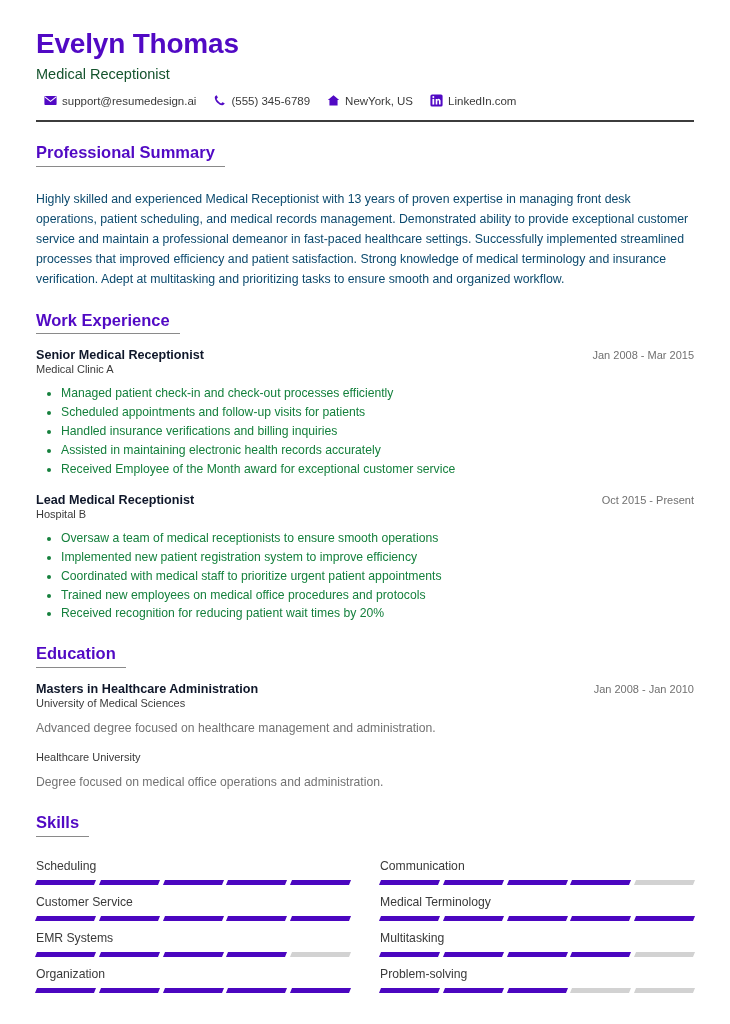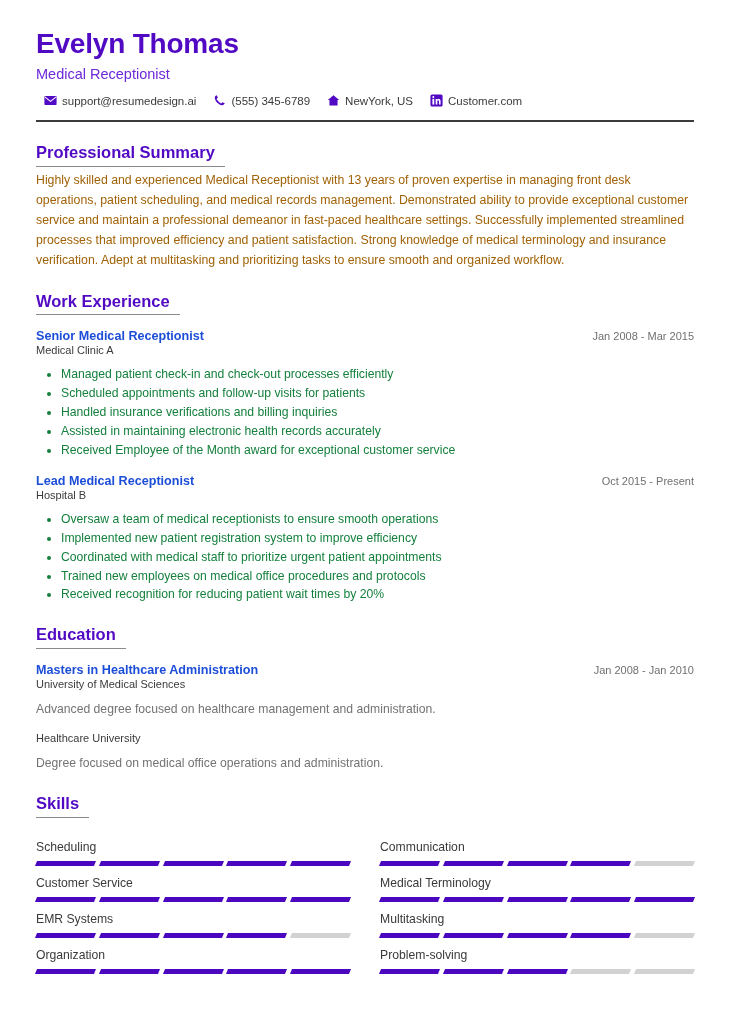--- a/index.html
+++ b/index.html
@@ -21,21 +21,21 @@
   .name {
     font-size: 28px;
     font-weight: bold;
     color: #5109C4;
     letter-spacing: -0.2px;
     line-height: 1.15;
   }
 
   .job-title {
     font-size: 14.5px;
-    color: #6d28d9;
+    color: #14532d;
     margin-top: 6px;
     font-weight: normal;
   }
 
   .contact-row {
     display: flex;
     align-items: center;
     margin-top: 12px;
     gap: 17px;
     font-size: 11.5px;
@@ -65,40 +65,40 @@
     font-size: 16.5px;
     font-weight: bold;
     color: #5109C4;
     border-bottom: 1.5px solid #8a8a8a;
     padding-bottom: 3px;
     padding-right: 10px;
     line-height: 1.2;
   }
 
   .summary-text {
-    margin-top: 4px;
+    margin-top: 23px;
     font-size: 12.3px;
     line-height: 1.62;
-    color: #a16207;
+    color: #0c4a6e;
     text-align: left;
   }
 
   
   .entry { margin-top: 14px; }
 
   .entry-head {
     display: flex;
     justify-content: space-between;
     align-items: baseline;
   }
 
   .entry-title {
     font-size: 12.6px;
     font-weight: bold;
-    color: #1d4ed8;
+    color: #0f172a;
   }
 
   .entry-date {
     font-size: 11px;
     color: #707070;
     white-space: nowrap;
     padding-left: 12px;
   }
 
   .entry-sub {
@@ -198,21 +198,21 @@
 
       <div class="contact-item">
         <span>
           <svg width="13" height="13" viewBox="0 0 16 16">
               <rect x="0.5" y="0.5" width="15" height="15" rx="2" fill="#5109C4"></rect>
               <rect x="3" y="6" width="2.2" height="7" fill="#ffffff"></rect>
               <circle cx="4.1" cy="3.8" r="1.25" fill="#ffffff"></circle>
               <path d="M7 13 L7 6 L9 6 L9 7 C9.5 6.1 10.5 5.8 11.3 6 C12.4 6.3 13 7.2 13 8.6 L13 13 L11 13 L11 9 C11 8.1 10.6 7.7 9.9 7.7 C9.3 7.7 9 8.1 9 9 L9 13 Z" fill="#ffffff"></path>
             </svg>
         </span>
-        <span>Customer.com</span>
+        <span>LinkedIn.com</span>
       </div>
 
     </div>
 
     <div class="header-rule"></div>
   </div>
 
   <div class="section">
     <div class="section-title">Professional Summary</div>
     <div class="summary-text">Highly skilled and experienced Medical Receptionist with 13 years of proven expertise in managing front desk operations, patient scheduling, and medical records management. Demonstrated ability to provide exceptional customer service and maintain a professional demeanor in fast-paced healthcare settings. Successfully implemented streamlined processes that improved efficiency and patient satisfaction. Strong knowledge of medical terminology and insurance verification. Adept at multitasking and prioritizing tasks to ensure smooth and organized workflow.</div>

